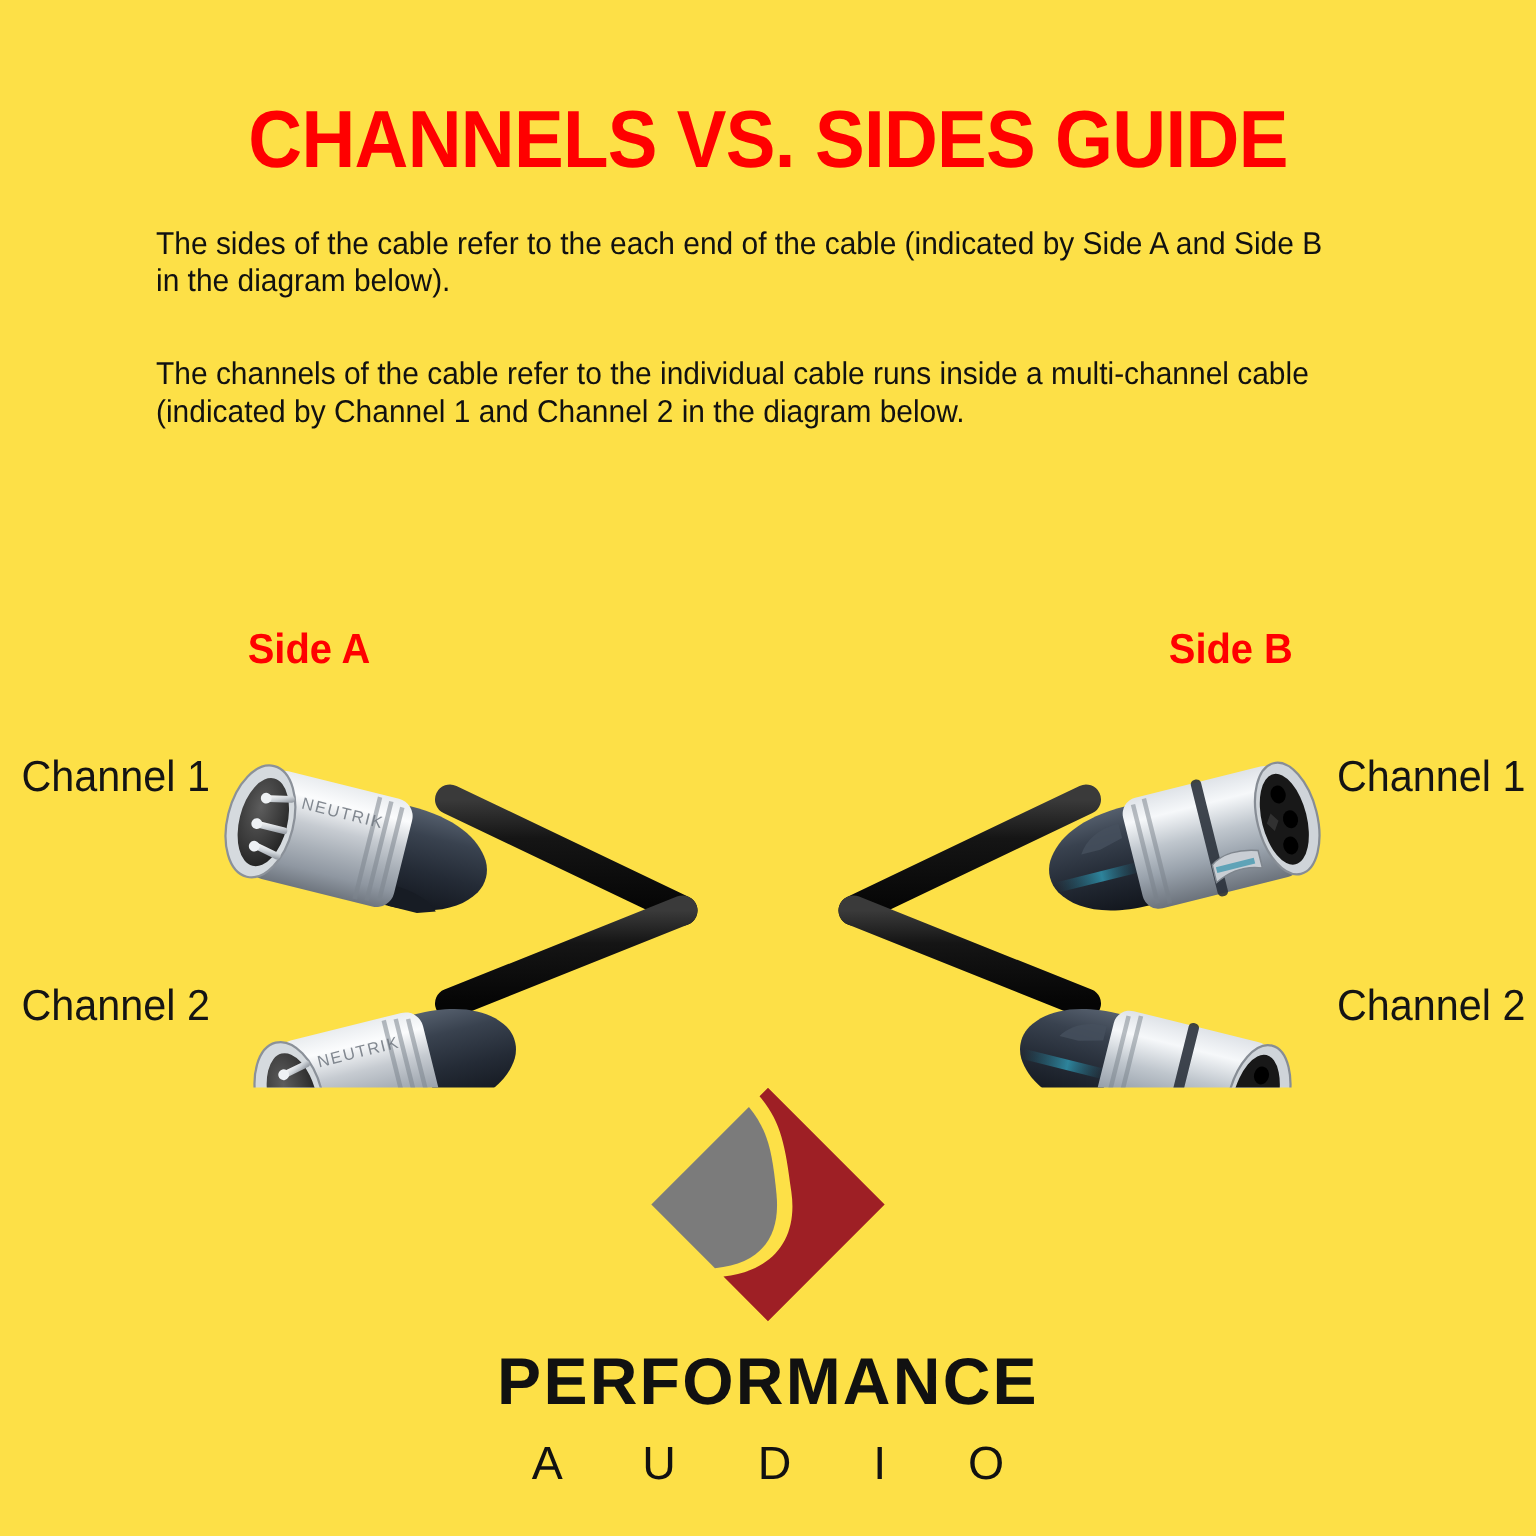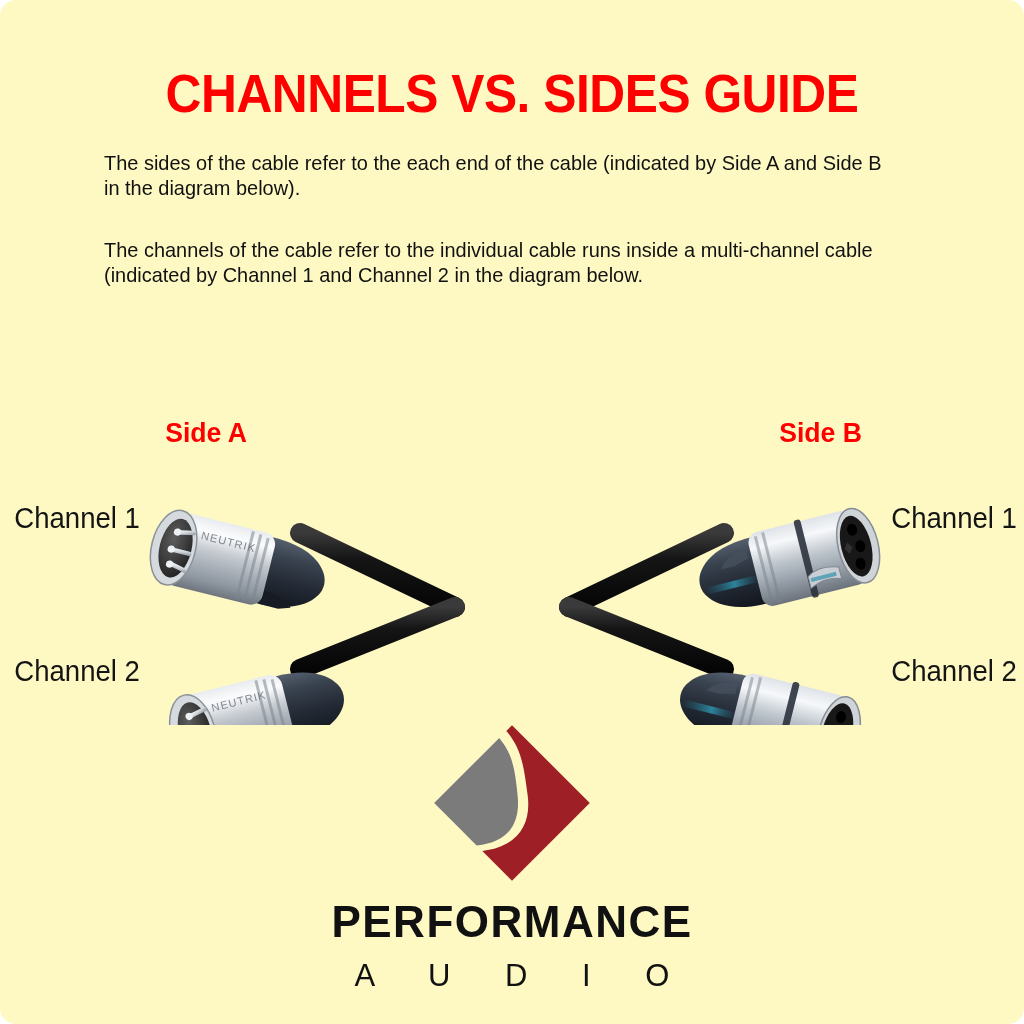--- a/index.html
+++ b/index.html
@@ -9,23 +9,22 @@
     padding: 0;
     background: #ffffff;
   }
   body {
     font-family: "Liberation Sans", sans-serif;
   }
   #page {
     position: relative;
     width: 1024px;
     height: 1024px;
-    background: #fef9c3;
+    background: #fde047;
     overflow: hidden;
-    border-radius: 16px;
   }
 
   
   .title {
     position: absolute;
     top: 62px;
     left: 0;
     width: 1024px;
     text-align: center;
     color: #ff0000;

